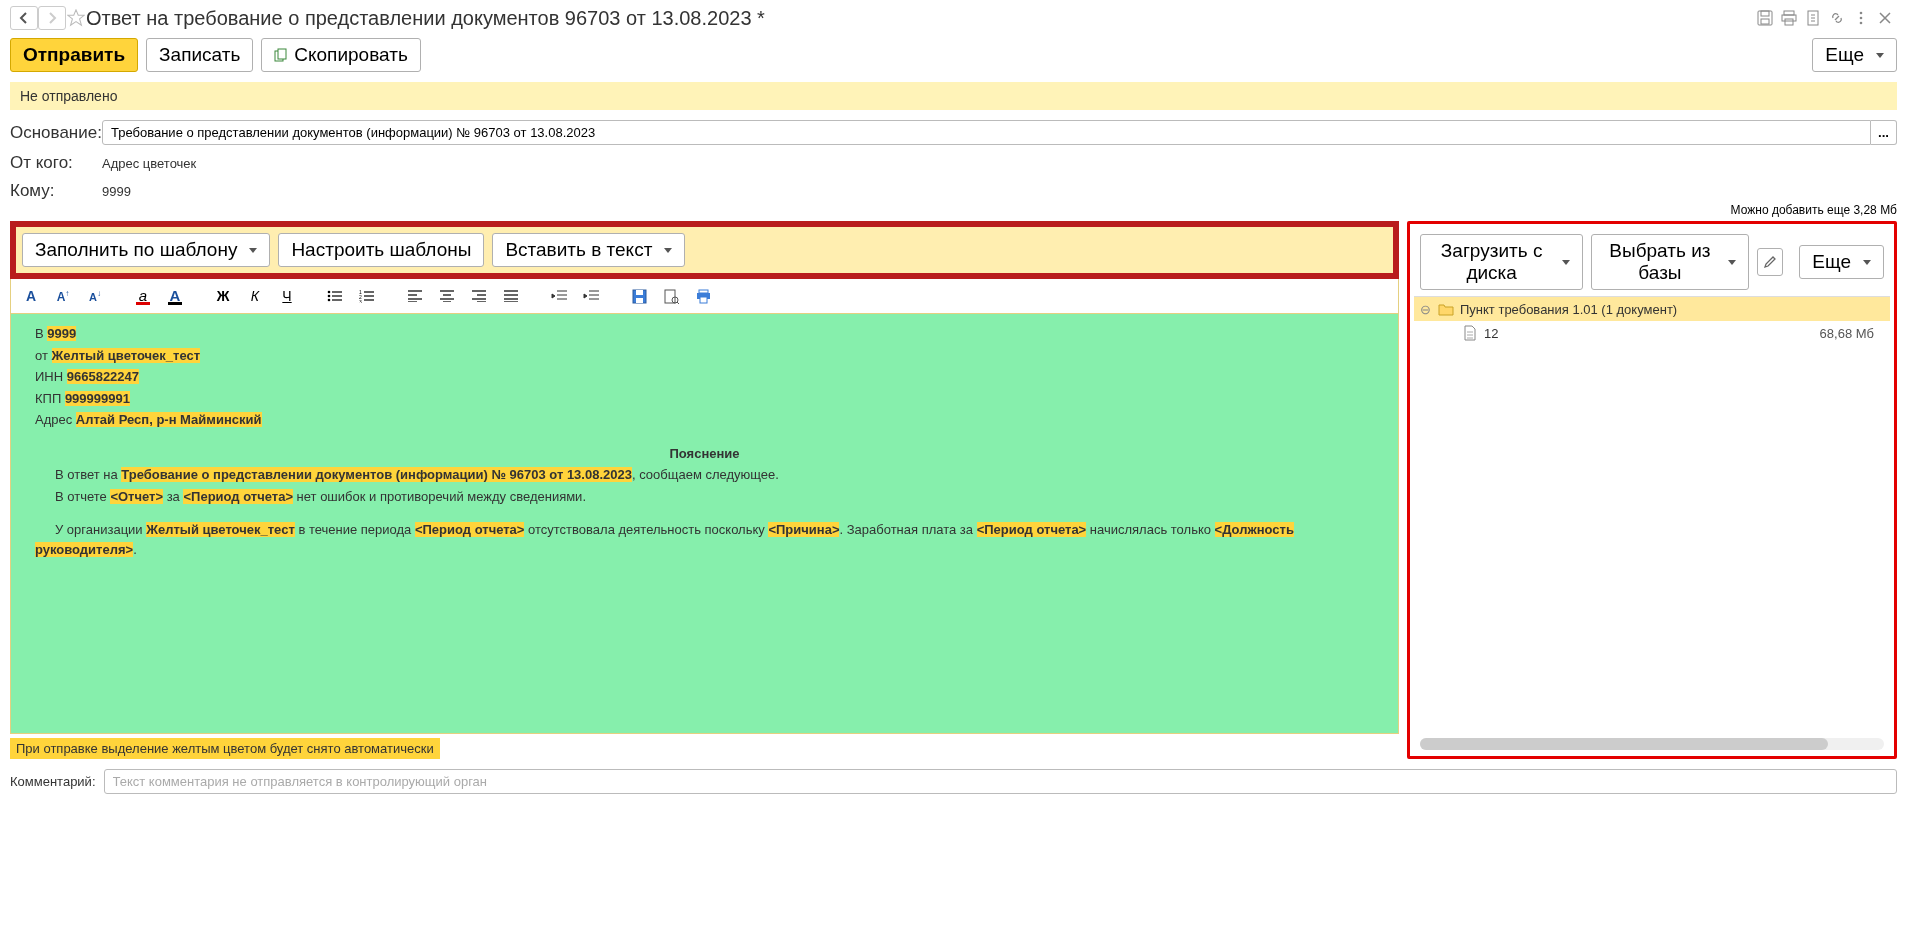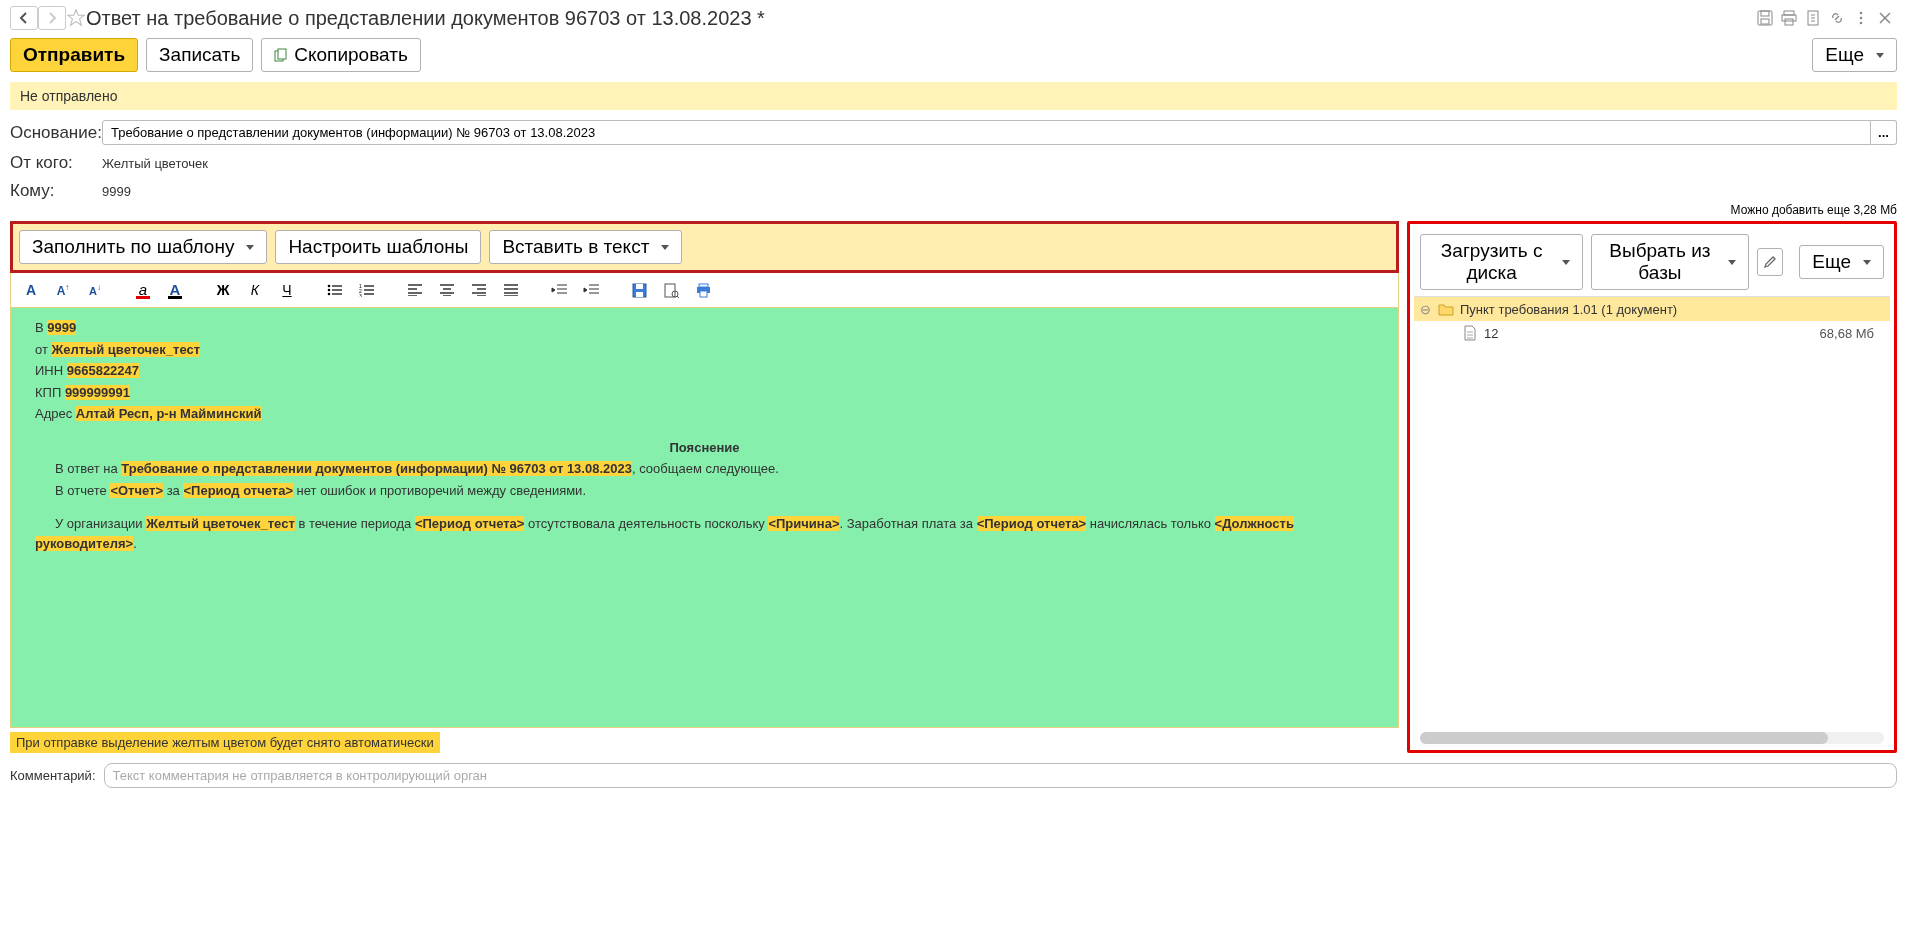--- a/index.html
+++ b/index.html
@@ -20,33 +20,33 @@
 .field-row { display: flex; align-items: center; margin-bottom: 8px; gap: 8px; }
 .field-label { width: 84px; font-size: 17px; }
 .field-input-wrap { flex: 1; display: flex; }
 .field-input { flex: 1; padding: 4px 8px; border: 1px solid #bbb; border-radius: 3px 0 0 3px; font-size: 13px; background: #fff; }
 .field-ellipsis { width: 26px; border: 1px solid #bbb; border-left: none; border-radius: 0 3px 3px 0; background: #fff; cursor: pointer; display: flex; align-items: center; justify-content: center; font-weight: bold; }
 .field-value { font-size: 13px; }
 .attach-hint { font-size: 12px; color: #000000; text-align: right; margin-bottom: 4px; }
 .main-area { display: flex; gap: 8px; }
 .left-panel { flex: 1; display: flex; flex-direction: column; }
 .right-panel { width: 490px; border: 3px solid #e30000; border-radius: 2px; padding: 4px; display: flex; flex-direction: column; }
-.toolbar-yellow { background: #ffeeb0; padding: 6px; display: flex; gap: 8px; align-items: center; border: 3px solid #b91c1c; }
+.toolbar-yellow { background: #ffeeb0; padding: 6px; display: flex; gap: 8px; align-items: center; border: 6px solid #b91c1c; }
 .toolbar-white { background: #fff; padding: 4px 6px; display: flex; gap: 4px; border: 1px solid #e5d080; border-top: none; }
 .tb-btn { width: 28px; height: 26px; border: 1px solid transparent; background: transparent; display: flex; align-items: center; justify-content: center; cursor: pointer; font-size: 14px; border-radius: 2px; }
 .tb-sep { display: inline-block; width: 12px; }
 .editor-content { border: 1px solid #e5d080; border-top: none; padding: 10px 24px; min-height: 420px; font-size: 13px; line-height: 1.5; background: #86efac; }
 .hl { background: #ffd43b; font-weight: bold; }
 .hl-org { background: #ffd43b; font-weight: bold; }
 .editor-title { text-align: center; font-weight: bold; margin: 14px 0; }
 .editor-content p { margin-bottom: 2px; }
 .editor-indent { text-indent: 20px; }
 .notice-yellow { background: #ffd43b; padding: 3px 6px; font-size: 13px; display: inline-block; margin-top: 4px; }
 .comment-row { display: flex; align-items: center; margin-top: 10px; gap: 8px; }
-.comment-input { flex: 1; padding: 4px 8px; border: 1px solid #bbb; border-radius: 8px; font-size: 13px; }
+.comment-input { flex: 1; padding: 4px 8px; border: 1px solid #bbb; border-radius: 3px; font-size: 13px; }
 .comment-input::placeholder { color: #aaa; }
 .attach-toolbar { display: flex; gap: 8px; padding: 6px; align-items: center; }
 .pencil-btn { width: 34px; height: 28px; border: 1px solid #b0b0b0; background: #fff; border-radius: 3px; display: flex; align-items: center; justify-content: center; cursor: pointer; }
 .attach-tree { flex: 1; border-top: 1px solid #ddd; background: #fff; font-size: 13px; min-height: 430px; }
 .tree-row { display: flex; align-items: center; padding: 4px 6px; gap: 6px; }
 .tree-row.folder { background: #ffe89c; }
 .tree-row.file { padding-left: 48px; }
 .tree-expand { width: 12px; color: #888; cursor: pointer; }
 .tree-icon { width: 16px; height: 16px; display: flex; align-items: center; justify-content: center; }
 .tree-label { flex: 1; }
@@ -136,21 +136,21 @@
 <div class="field-row">
   <span class="field-label">Основание:</span>
   <div class="field-input-wrap">
     <input class="field-input" value="Требование о представлении документов (информации) № 96703 от 13.08.2023" style="">
     <button class="field-ellipsis">...</button>
   </div>
 </div>
 
 <div class="field-row">
   <span class="field-label">От кого:</span>
-  <span class="field-value">Желтый цветочек</span>
+  <span class="field-value">Адрес цветочек</span>
 </div>
 
 <div class="field-row" style="margin-bottom:2px;">
   <span class="field-label">Кому:</span>
   <span class="field-value">9999</span>
   <div class="spacer"></div>
 </div>
 <div class="attach-hint">Можно добавить еще 3,28 Мб</div>
 
 <div class="main-area">

